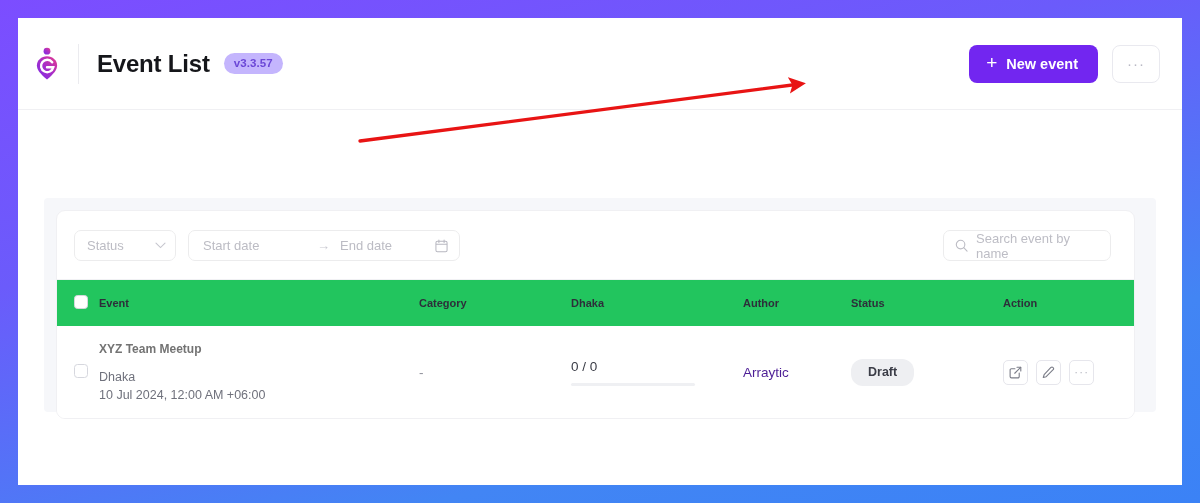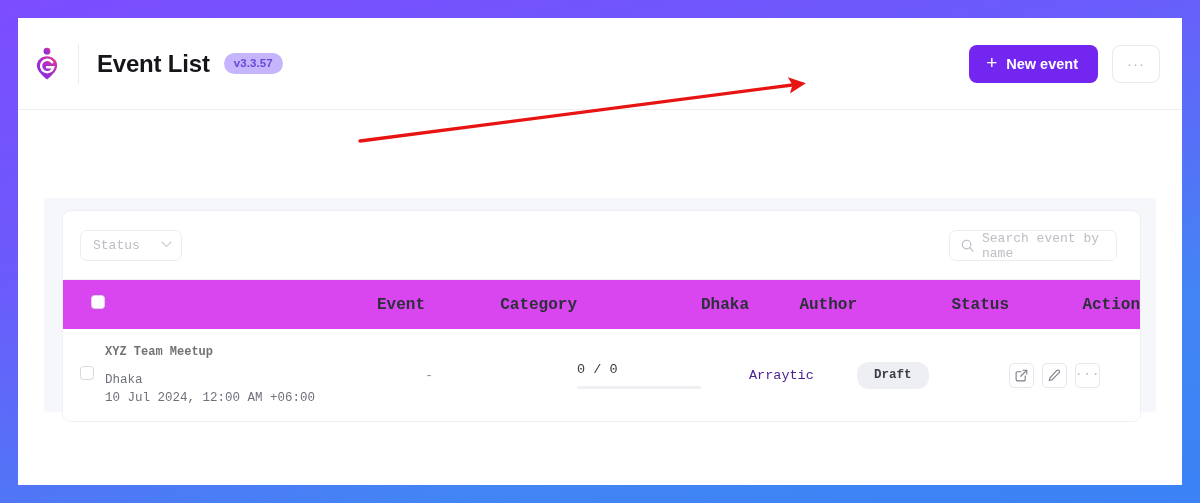--- a/index.html
+++ b/index.html
@@ -140,27 +140,26 @@
     position: absolute;
     left: 26px; top: 88px;
     width: 1112px; height: 214px;
     background: #f6f7fa;
     border-radius: 4px;
   }
 
   
   .list-card {
     position: absolute;
-    left: 44px; top: 100px;
+    left: 38px; top: 100px;
     width: 1079px;
     background: #ffffff;
     border: 1px solid #f0f0f3;
     border-radius: 9px;
     overflow: hidden;
-    font-family: Liberation Mono, monospace;
   }
 
   
   .filter-row {
     display: flex;
     align-items: center;
     padding: 19px 23px 18px 17px;
     border-bottom: 1px solid #f1f1f4;
   }
   .ctrl {
@@ -197,23 +196,23 @@
     padding: 0 10px 0 11px;
     gap: 8px;
     cursor: text;
   }
   .search-wrap .s-icon { color: #bcbcc4; display: block; flex: 0 0 auto; }
   .search-wrap .s-text { color: #bdbdc5; font-size: 13px; }
 
   
   .tbl { width: 100%; border-collapse: collapse; }
   .tbl thead th {
-    background: #d946ef;
-    text-align: right;
-    font-size: 16px;
+    background: #22c55e;
+    text-align: left;
+    font-size: 11px;
     font-weight: 700;
     color: #2d2f3a;
     padding: 15px 0 15px 0;
     height: 43px;
     white-space: nowrap;
   }
   .col-check { width: 42px; padding-left: 17px !important; }
   .col-event { width: 320px; }
   .col-category { width: 152px; }
   .col-sold { width: 172px; }
@@ -342,20 +341,32 @@
 
         <div class="ctrl select-status">
           <span>Status</span>
           <span class="chev">
             <svg width="11" height="7" viewBox="0 0 11 7">
               <path d="M1 1.2 L5.5 5.6 L10 1.2" fill="none" stroke="currentColor" stroke-width="1.1" stroke-linecap="round"></path>
             </svg>
           </span>
         </div>
 
+        <div class="ctrl daterange">
+          <span class="d-start">Start date</span>
+          <span class="arrow-sep">→</span>
+          <span class="d-end">End date</span>
+          <span>
+            <svg class="cal-icon" width="13" height="14" viewBox="0 0 14 15">
+              <rect x="1" y="2.4" width="12" height="11.4" rx="1.6" fill="none" stroke="currentColor" stroke-width="1.1"></rect>
+              <path d="M1 5.6 H13" stroke="currentColor" stroke-width="1.1"></path>
+              <path d="M4.2 1 V3.6 M9.8 1 V3.6" stroke="currentColor" stroke-width="1.1" stroke-linecap="round"></path>
+            </svg>
+          </span>
+        </div>
 
         <div class="ctrl search-wrap">
           <span>
             <svg class="s-icon" width="13" height="13" viewBox="0 0 14 14">
               <circle cx="6" cy="6" r="4.6" fill="none" stroke="currentColor" stroke-width="1.2"></circle>
               <path d="M9.4 9.4 L13 13" stroke="currentColor" stroke-width="1.2" stroke-linecap="round"></path>
             </svg>
           </span>
           <span class="s-text">Search event by name</span>
         </div>

